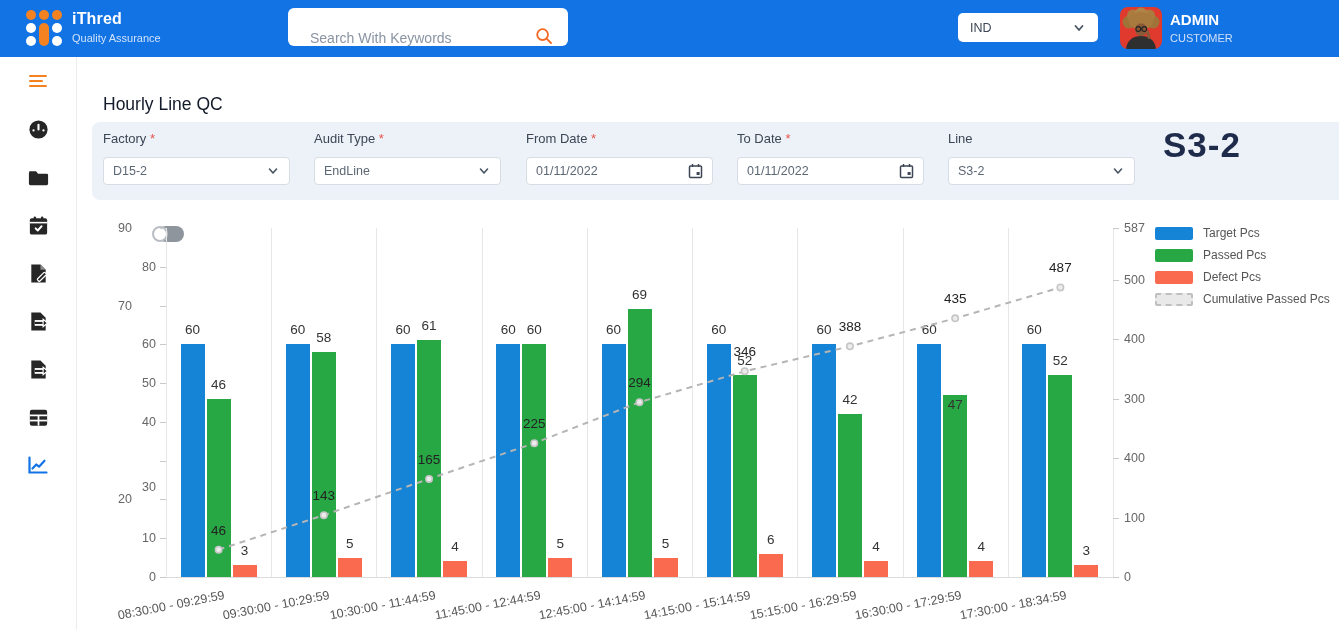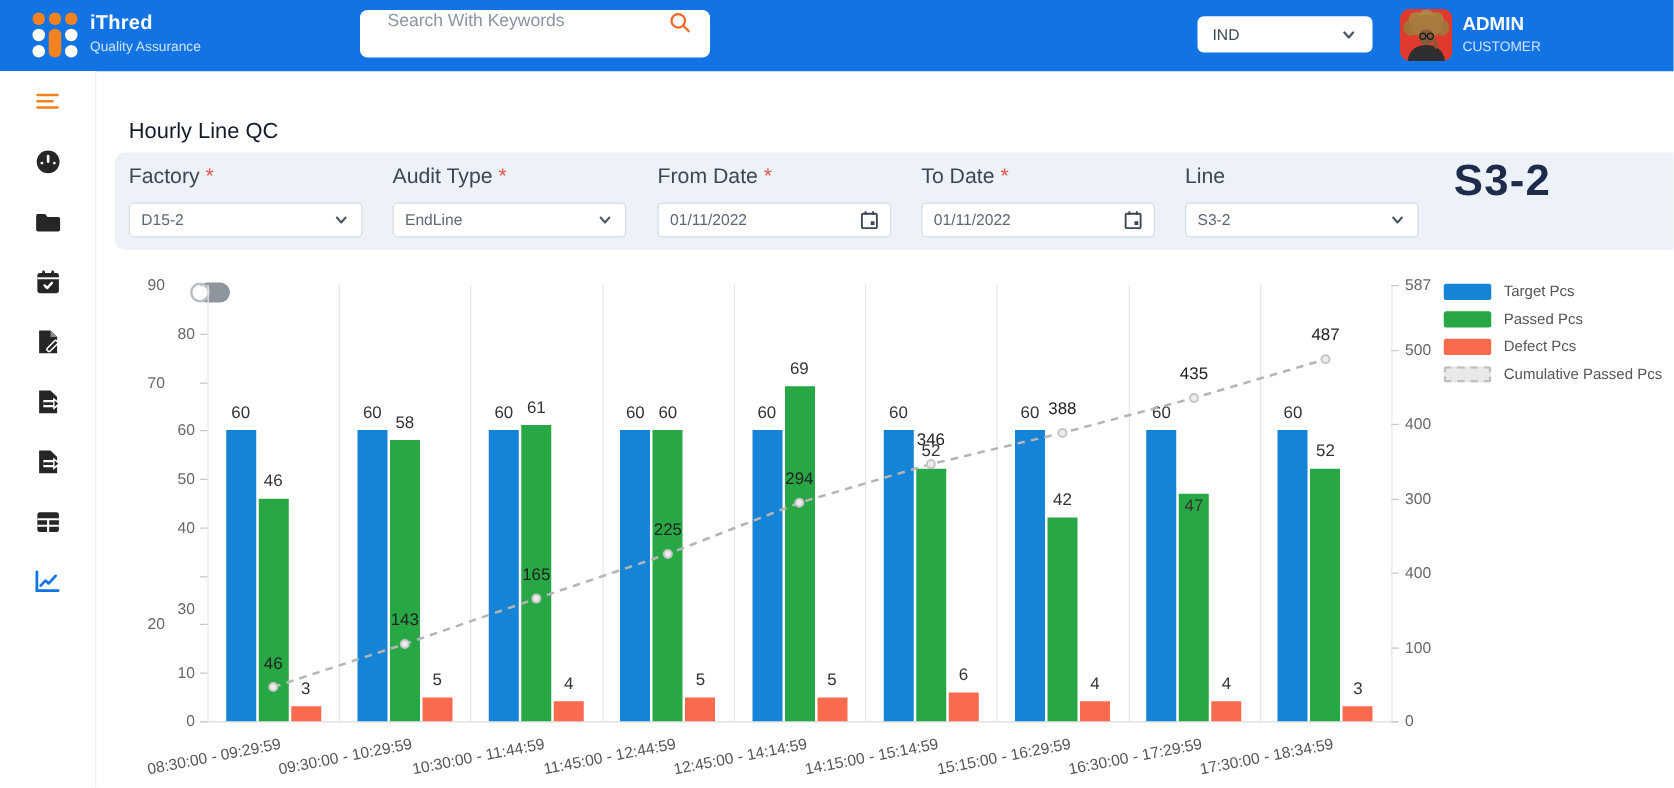--- a/index.html
+++ b/index.html
@@ -7,36 +7,36 @@
 #app{position:relative;width:1339px;height:630px}
 
 .header{position:absolute;left:0;top:0;width:100%;height:57px;background:#1273e4}
 .logo{position:absolute;left:26px;top:10px;display:grid;grid-template-columns:repeat(3,10px);grid-template-rows:repeat(3,10px);gap:3px}
 .logo .d{width:10px;height:10px;border-radius:50%;background:#fff}
 .logo .o{background:#f58220}
 .logo .pill{grid-column:2;grid-row:2/4;width:10px;height:23px;border-radius:6px;background:#f58220}
 .brand{position:absolute;left:72px;top:10px;color:#fff}
 .brand .t{font-size:16px;font-weight:bold;letter-spacing:.2px}
 .brand .s{font-size:11px;color:#cfe2fb;margin-top:4px}
-.search{position:absolute;left:288px;top:8px;width:280px;height:38px;background:#fff;border-radius:6px;display:flex;align-items:flex-start;padding:0 14px 0 22px}
+.search{position:absolute;left:288px;top:8px;width:280px;height:38px;background:#fff;border-radius:6px;display:flex;align-items:flex-end;padding:0 14px 0 22px}
 .search input{border:none;outline:none;flex:1;font-size:14px;color:#333;font-family:"Liberation Sans",sans-serif}
 .search input::placeholder{color:#8a94a3}
 .region{position:absolute;left:958px;top:13px;width:140px;height:29px;background:#fff;border-radius:5px;display:flex;align-items:center;justify-content:space-between;padding:0 12px;font-size:12.5px;color:#3c4654;cursor:pointer}
 .avatar{position:absolute;left:1120px;top:7px;width:42px;height:42px;border-radius:8px;overflow:hidden}
 .uinfo{position:absolute;left:1170px;top:11px;color:#fff}
 .uinfo .n{font-size:15px;font-weight:bold}
 .uinfo .r{font-size:11px;color:#cfe0f7;margin-top:4px}
 
 .sidebar{position:absolute;left:0;top:57px;width:77px;height:573px;background:#fff;border-right:1px solid #ececec;display:flex;flex-direction:column;align-items:center}
 .sideitem{width:77px;height:48px;display:flex;align-items:center;justify-content:center;cursor:pointer}
 
 .page-title{position:absolute;left:103px;top:94px;font-size:17.5px;font-weight:500;color:#131a29}
 .filterbar{position:absolute;left:92px;top:122px;right:0;height:78px;background:#edf2f9;border-radius:8px 0 0 8px}
 .field{position:absolute;top:9px;width:187px}
-.flabel{font-size:17px;color:#3c4654}
+.flabel{font-size:13px;color:#3c4654}
 .flabel .req{color:#e8554d}
 .fbox{margin-top:11px;height:28px;background:#fff;border:1px solid #d7dde4;border-radius:4px;display:flex;align-items:center;justify-content:space-between;padding:0 9px;font-size:12.5px;color:#5d6875;cursor:pointer}
 .bigline{position:absolute;left:1071px;top:3px;font-size:35px;font-weight:bold;color:#1e2b4b;letter-spacing:1px}
 
 #chart{position:absolute;left:0;top:215px;width:1339px;height:415px}
 .vgrid{position:absolute;width:1px;background:#e7e7e7}
 .hline{position:absolute;height:1px;background:#dcdcdc}
 .tick{position:absolute;height:1px;background:#c9c9c9}
 .ylab{position:absolute;font-size:12.5px;color:#666}
 .bar{position:absolute}

